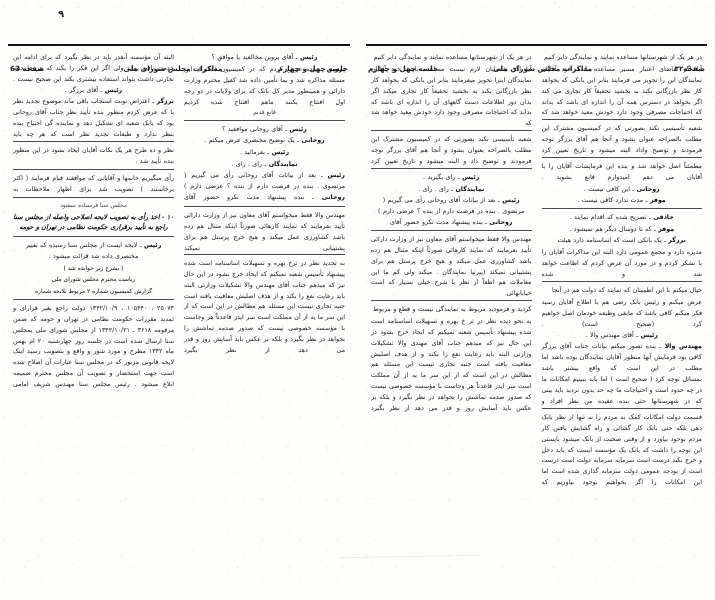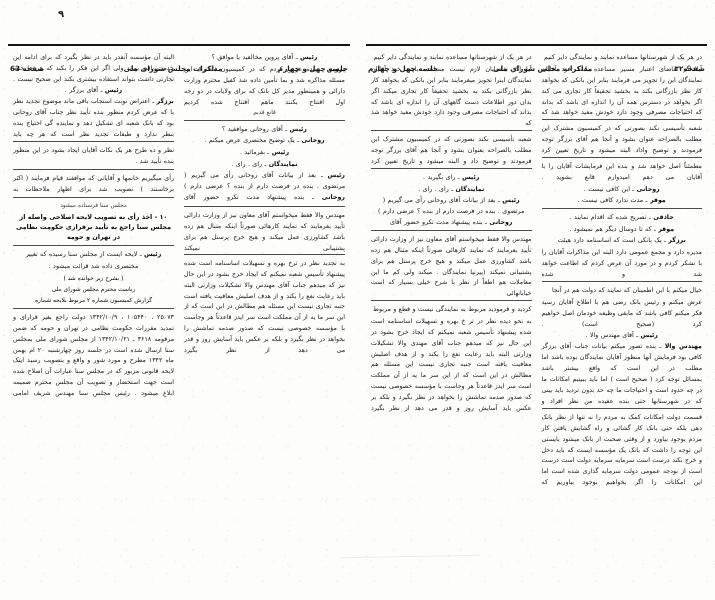--- a/index.html
+++ b/index.html
@@ -84,21 +84,21 @@
   }
   p.pg.last{text-align-last:right;}
   p.pg.ctr{text-align:center;text-align-last:center;}
   .spk{font-weight:bold;color:#080a0b;}
   .hr{
     height:1px;background:#2b2b2b;margin:2.5px 0 3px 0;
     opacity:.85;
   }
   .head-bold{
     font-size:6.5px;line-height:9.8px;font-weight:bold;
-    text-align:center;color:#0a0c0d;margin:3px 0 3px 0;
+    text-align:center;color:#0a0c0d;margin:3px 0 3px 0;font-style:italic;
   }
   .small-note{font-size:5.9px;line-height:9.4px;text-align:center;margin:2px 0;}
   .dim{color:#3a3d40;}
   
   .streak{
     position:absolute;background:rgba(80,80,80,.10);pointer-events:none;z-index:35;
   }
 </style>
 </head>
 <body>

